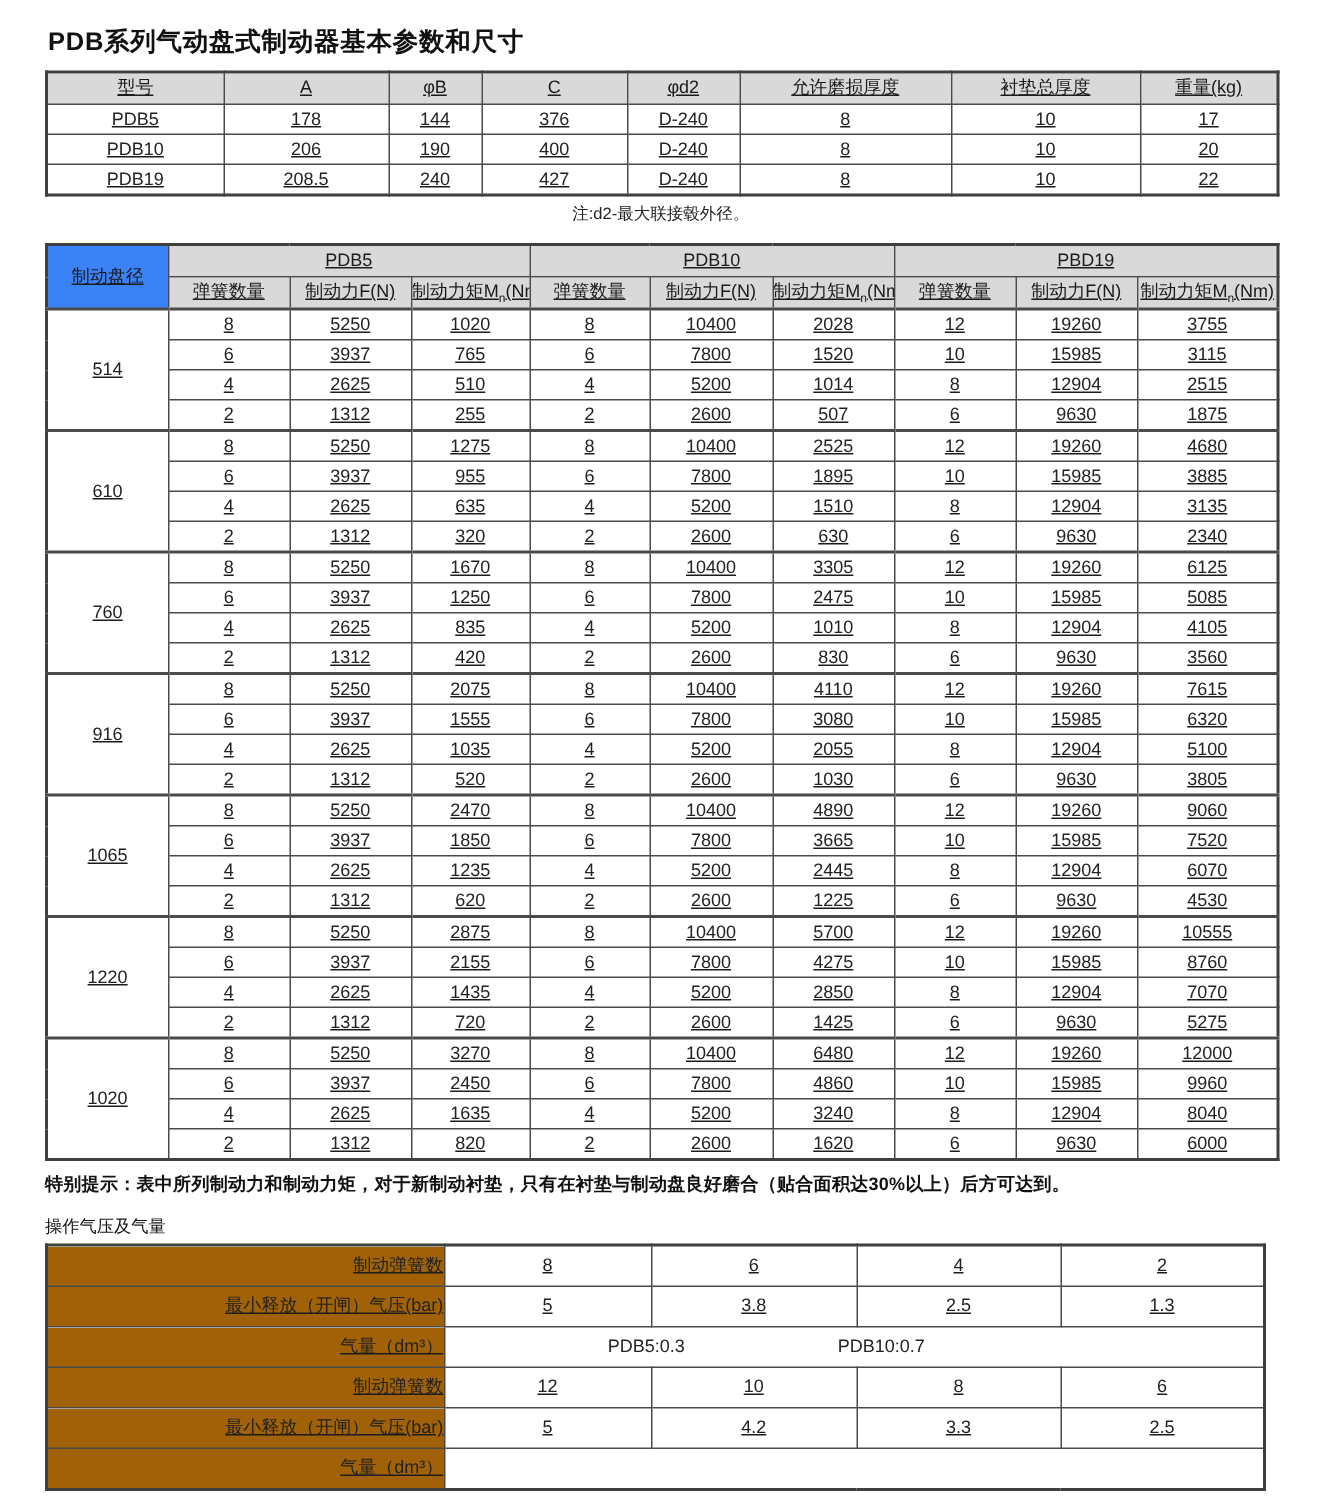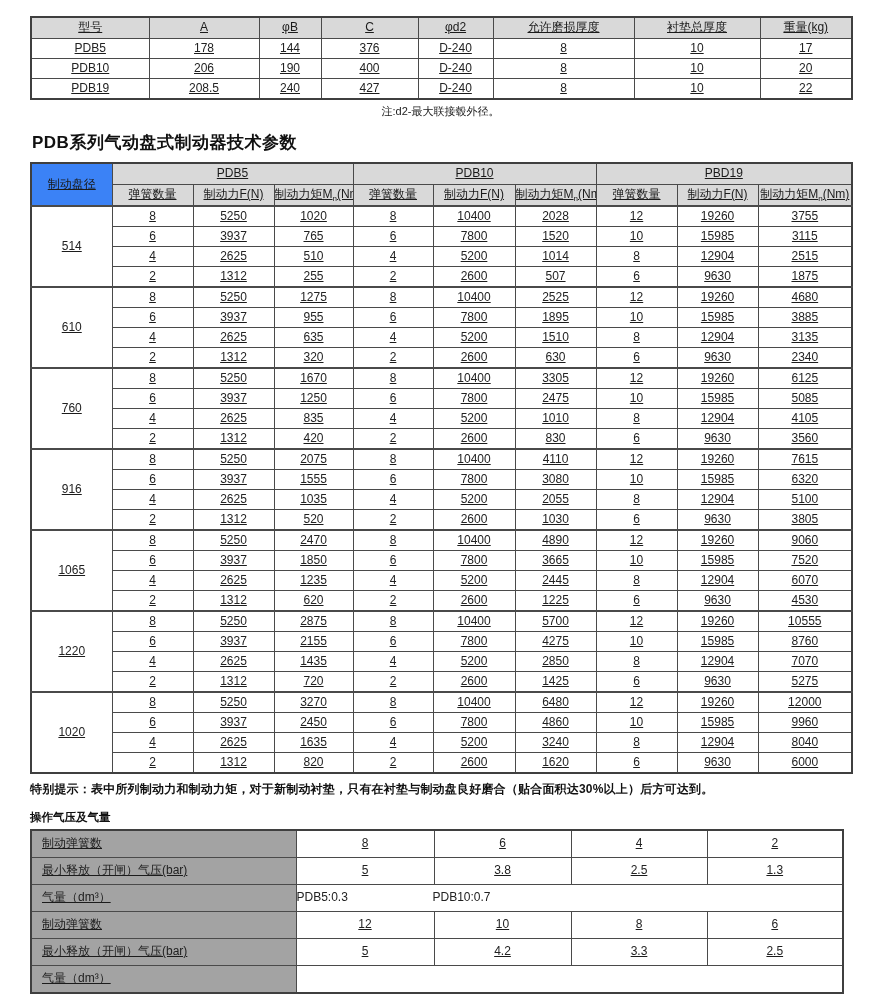--- a/index.html
+++ b/index.html
@@ -23,40 +23,41 @@
   thead th{background:#d9d9d9; color:#1a1a1a;}
   .t1 th{height:20px;}
   .t1 td{height:19px;}
   .t2 th{height:20px;}
   .t2 td{height:19px;}
   .t2 sub{font-size:8px; line-height:0;}
   .t2 .corner{background:#3b82f6;}
   .t2 tbody tr.group-start td{border-top:2px solid #4a4a4a;}
   .diameter-cell{background:#fff;}
   .t3 th.row-label{
-    background:#a3a3a3; text-align:left; padding-left:10px; font-weight:normal;
+    background:#a16207; text-align:right; font-weight:normal;
   }
   .t3 th,.t3 td{height:26px;}
   .t3 td.merged-cell{text-align:left;}
-  .t3 .merged-val{display:inline-block; width:136px; text-align:left;}
+  .t3 .merged-val{display:inline-block; width:136px; text-align:right;padding-left:24px;}
   .table-note{
     width:821px; text-align:center; font-size:11px; color:#222; margin:4px 0 12px 0;
   }
   .special-note{
     font-size:12px; font-weight:bold; color:#111; margin:7px 0 0 0; letter-spacing:0.2px;
   }
   .pressure-label{
-    font-size:11.5px; font-weight:bold; color:#111; margin:12px 0 4px 0;
+    font-size:11.5px; font-weight:normal; color:#111; margin:12px 0 4px 0;
   }
 </style>
 </head>
 <body>
 
 <div class="page">
 
+  <div class="section-title">PDB系列气动盘式制动器基本参数和尺寸</div>
 
   <table class="t1">
     <colgroup>
       <col style="width:118px">
         <col style="width:110px">
         <col style="width:62px">
       <col style="width:97px">
         <col style="width:75px">
         <col style="width:141px">
       <col style="width:126px">
@@ -103,21 +104,20 @@
           <td>D-240</td>
           <td>8</td>
           <td>10</td>
           <td>22</td>
         </tr>
       </tbody>
   </table>
 
   <div class="table-note">注:d2-最大联接毂外径。</div>
 
-  <div class="section-title">PDB系列气动盘式制动器技术参数</div>
 
   <table class="t2">
     <colgroup>
       <col style="width:81px">
         <col style="width:81px">
         <col style="width:81px">
       <col style="width:79px">
         <col style="width:80px">
         <col style="width:82px">
       <col style="width:81px">

